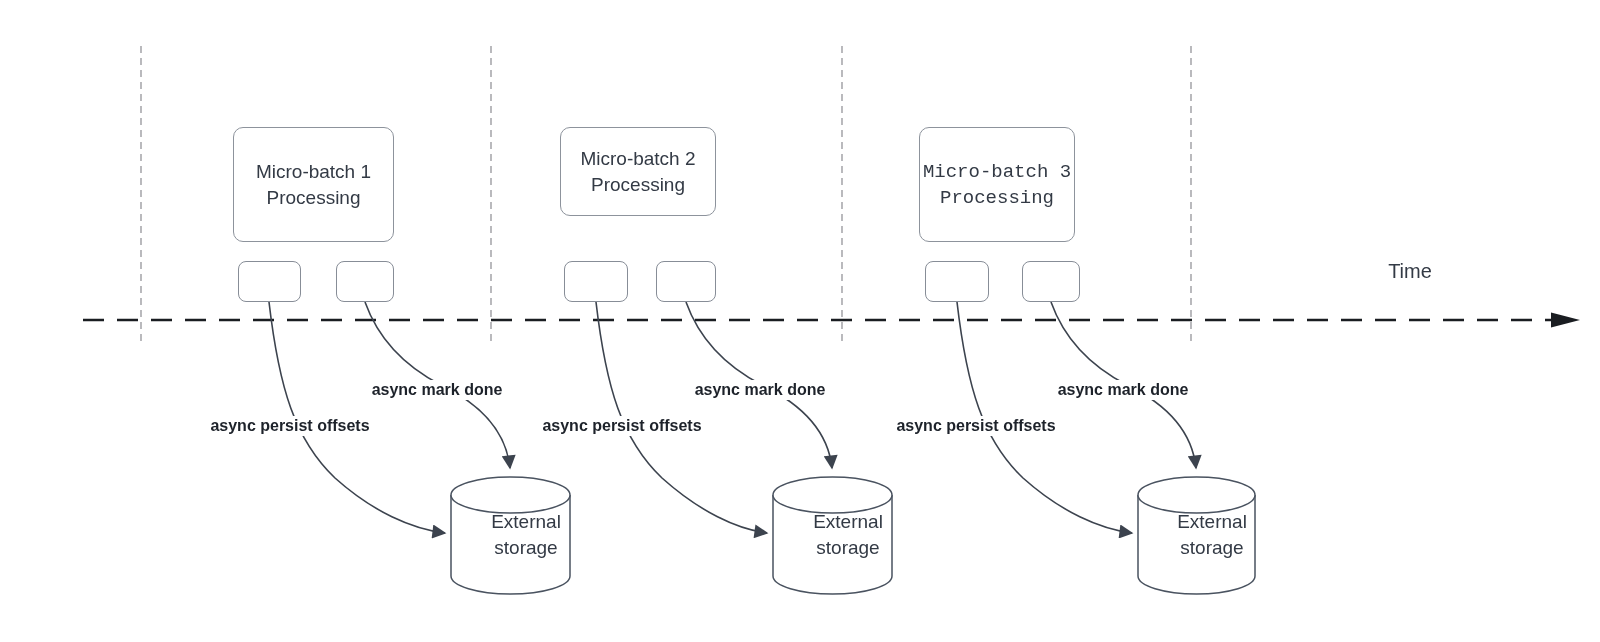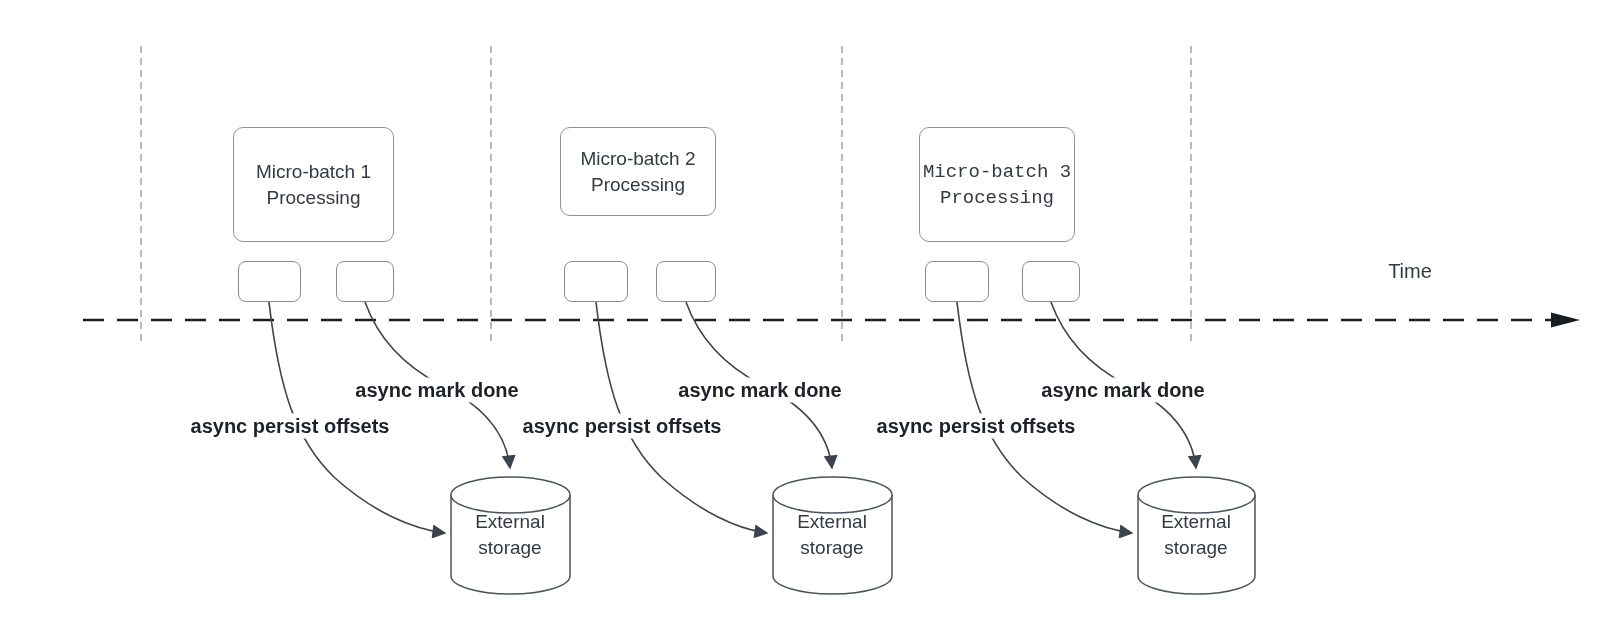--- a/index.html
+++ b/index.html
@@ -38,34 +38,35 @@
   .mini-box {
     position: absolute;
     box-sizing: border-box;
     border: 1.5px solid #878d97;
     border-radius: 8px;
     background: #ffffff;
   }
   .async-label {
     position: absolute;
     transform: translate(-50%, -50%);
-    font-size: 20px;
+    font-size: 16px;
     font-weight: bold;
     color: #1d222a;
     background: #ffffff;
     padding: 1px 3px;
     white-space: nowrap;
   }
   .storage-label {
     position: absolute;
     transform: translate(-50%, -50%);
     text-align: center;
     font-size: 19px;
     line-height: 26px;
     color: #333a45;
+    margin-left: 16px;
   }
   .time-label {
     position: absolute;
     transform: translate(-50%, -50%);
     font-size: 20px;
     color: #333a45;
   }
 </style>
 </head>
 <body>

